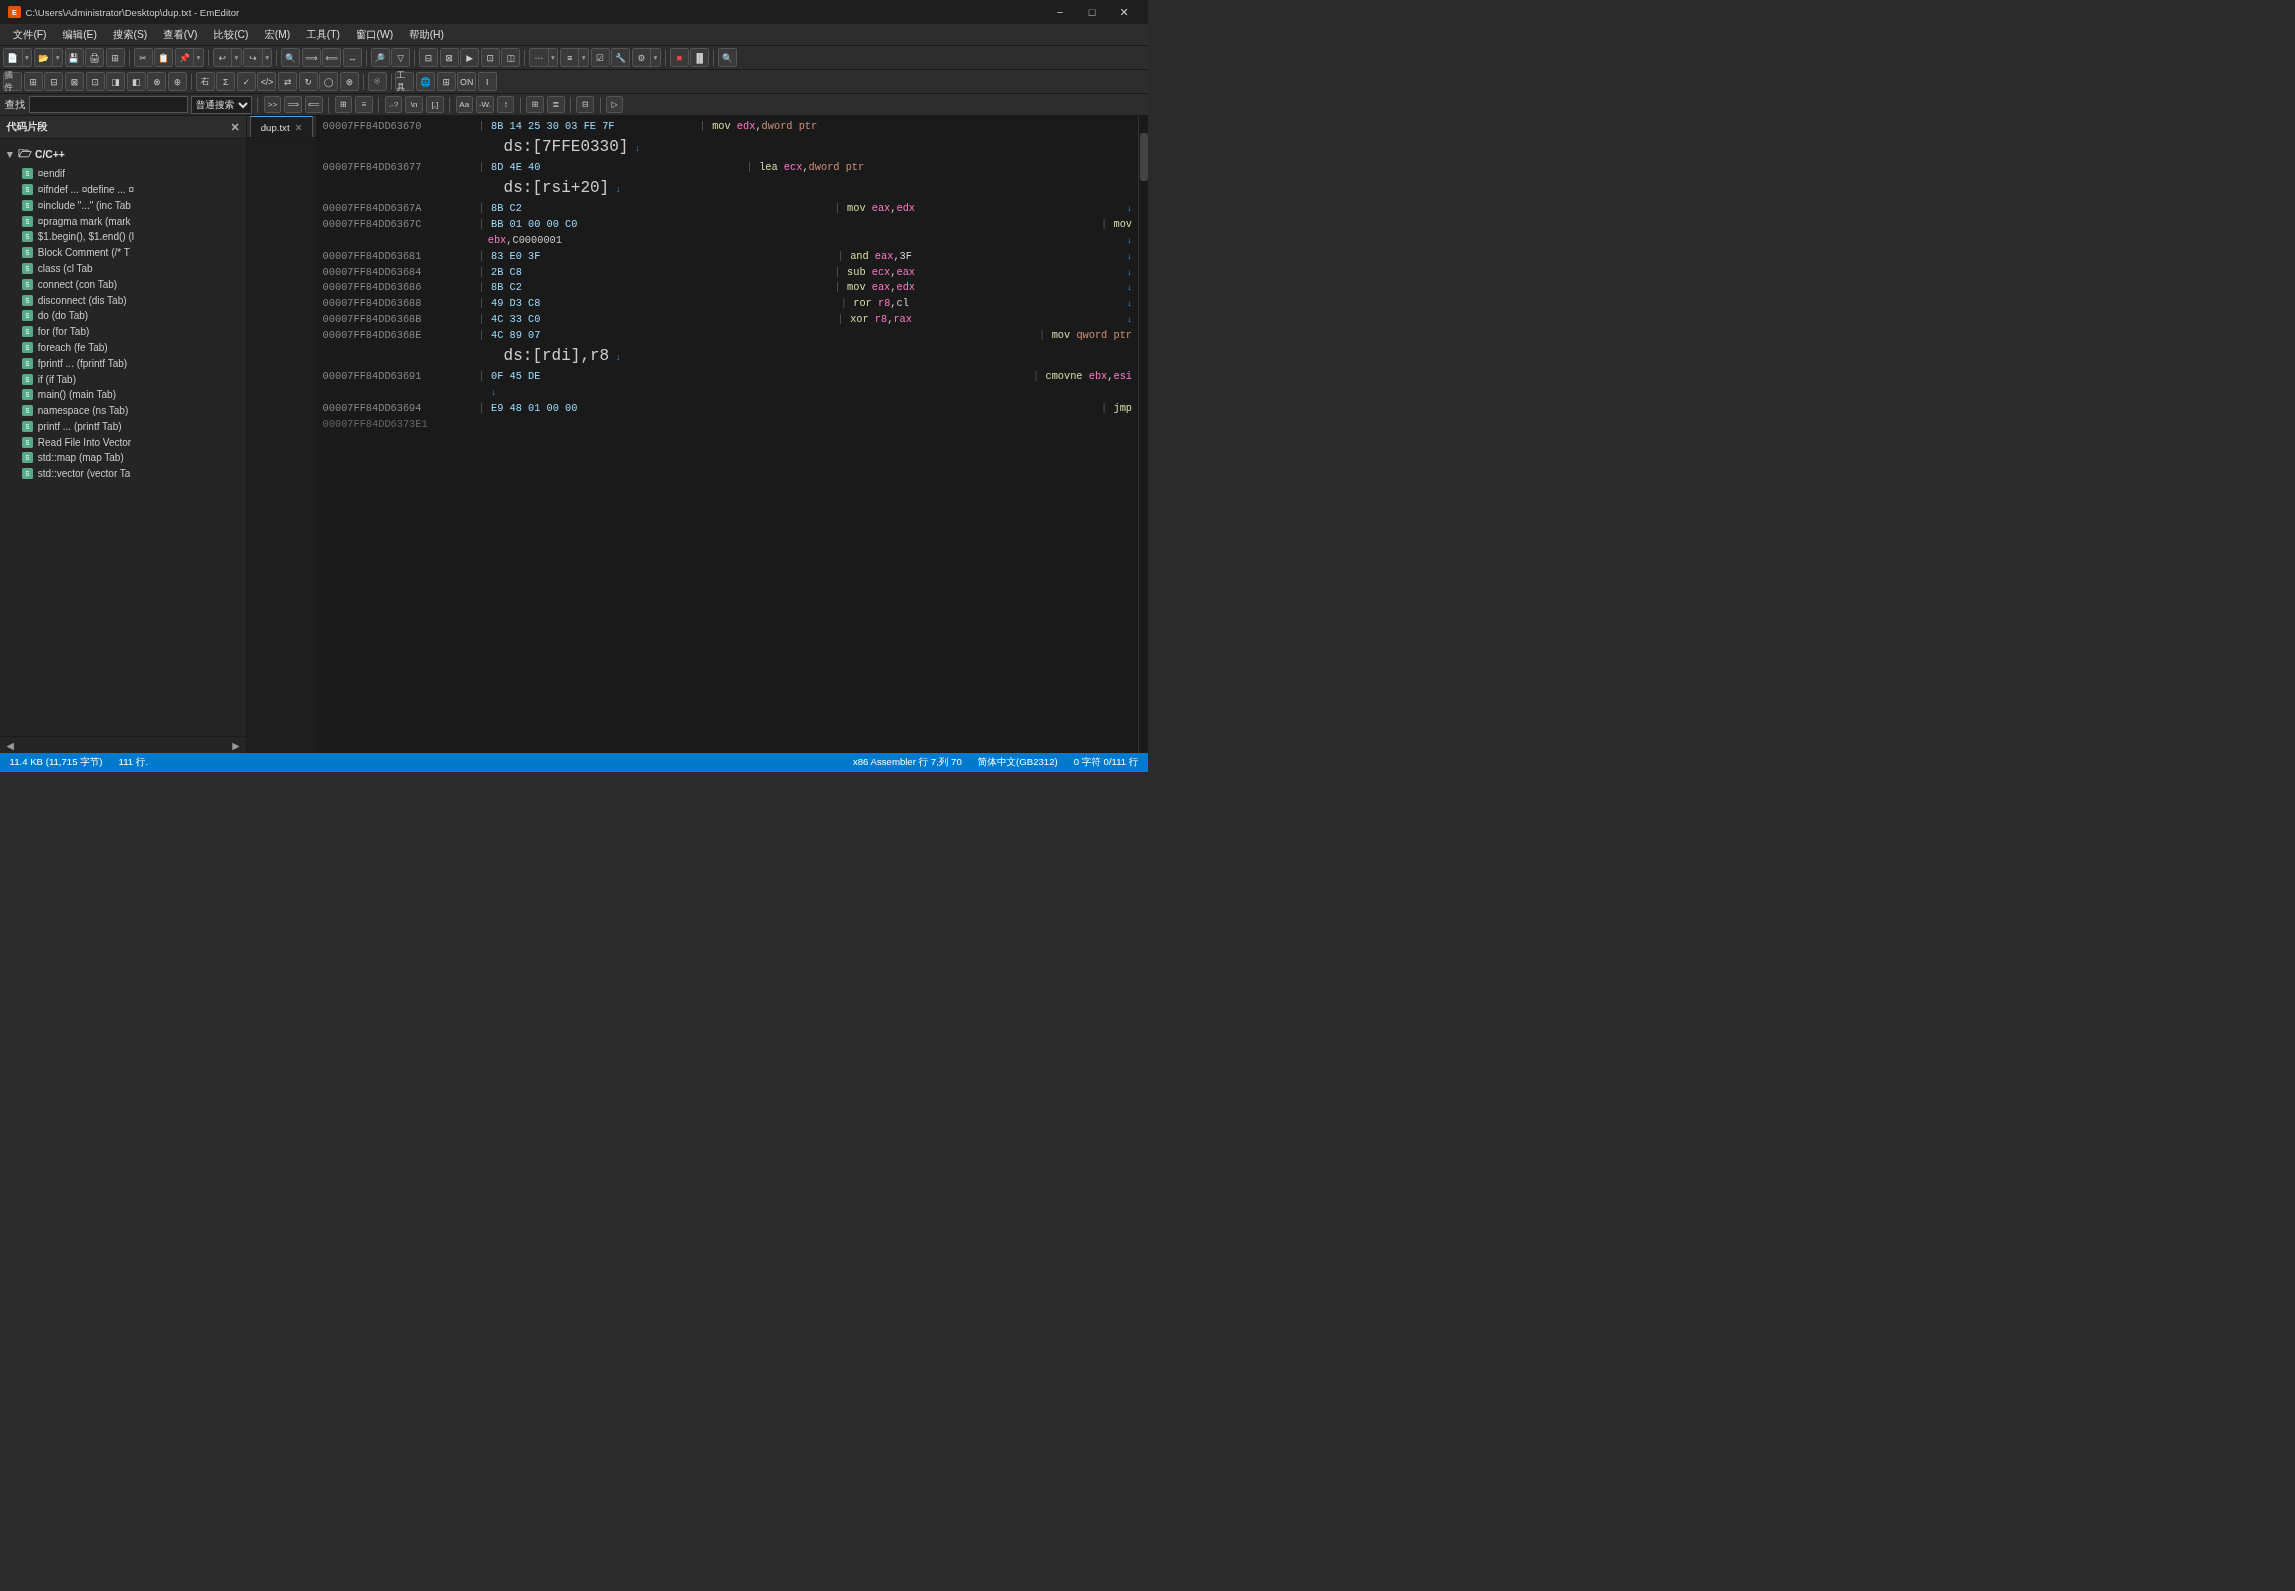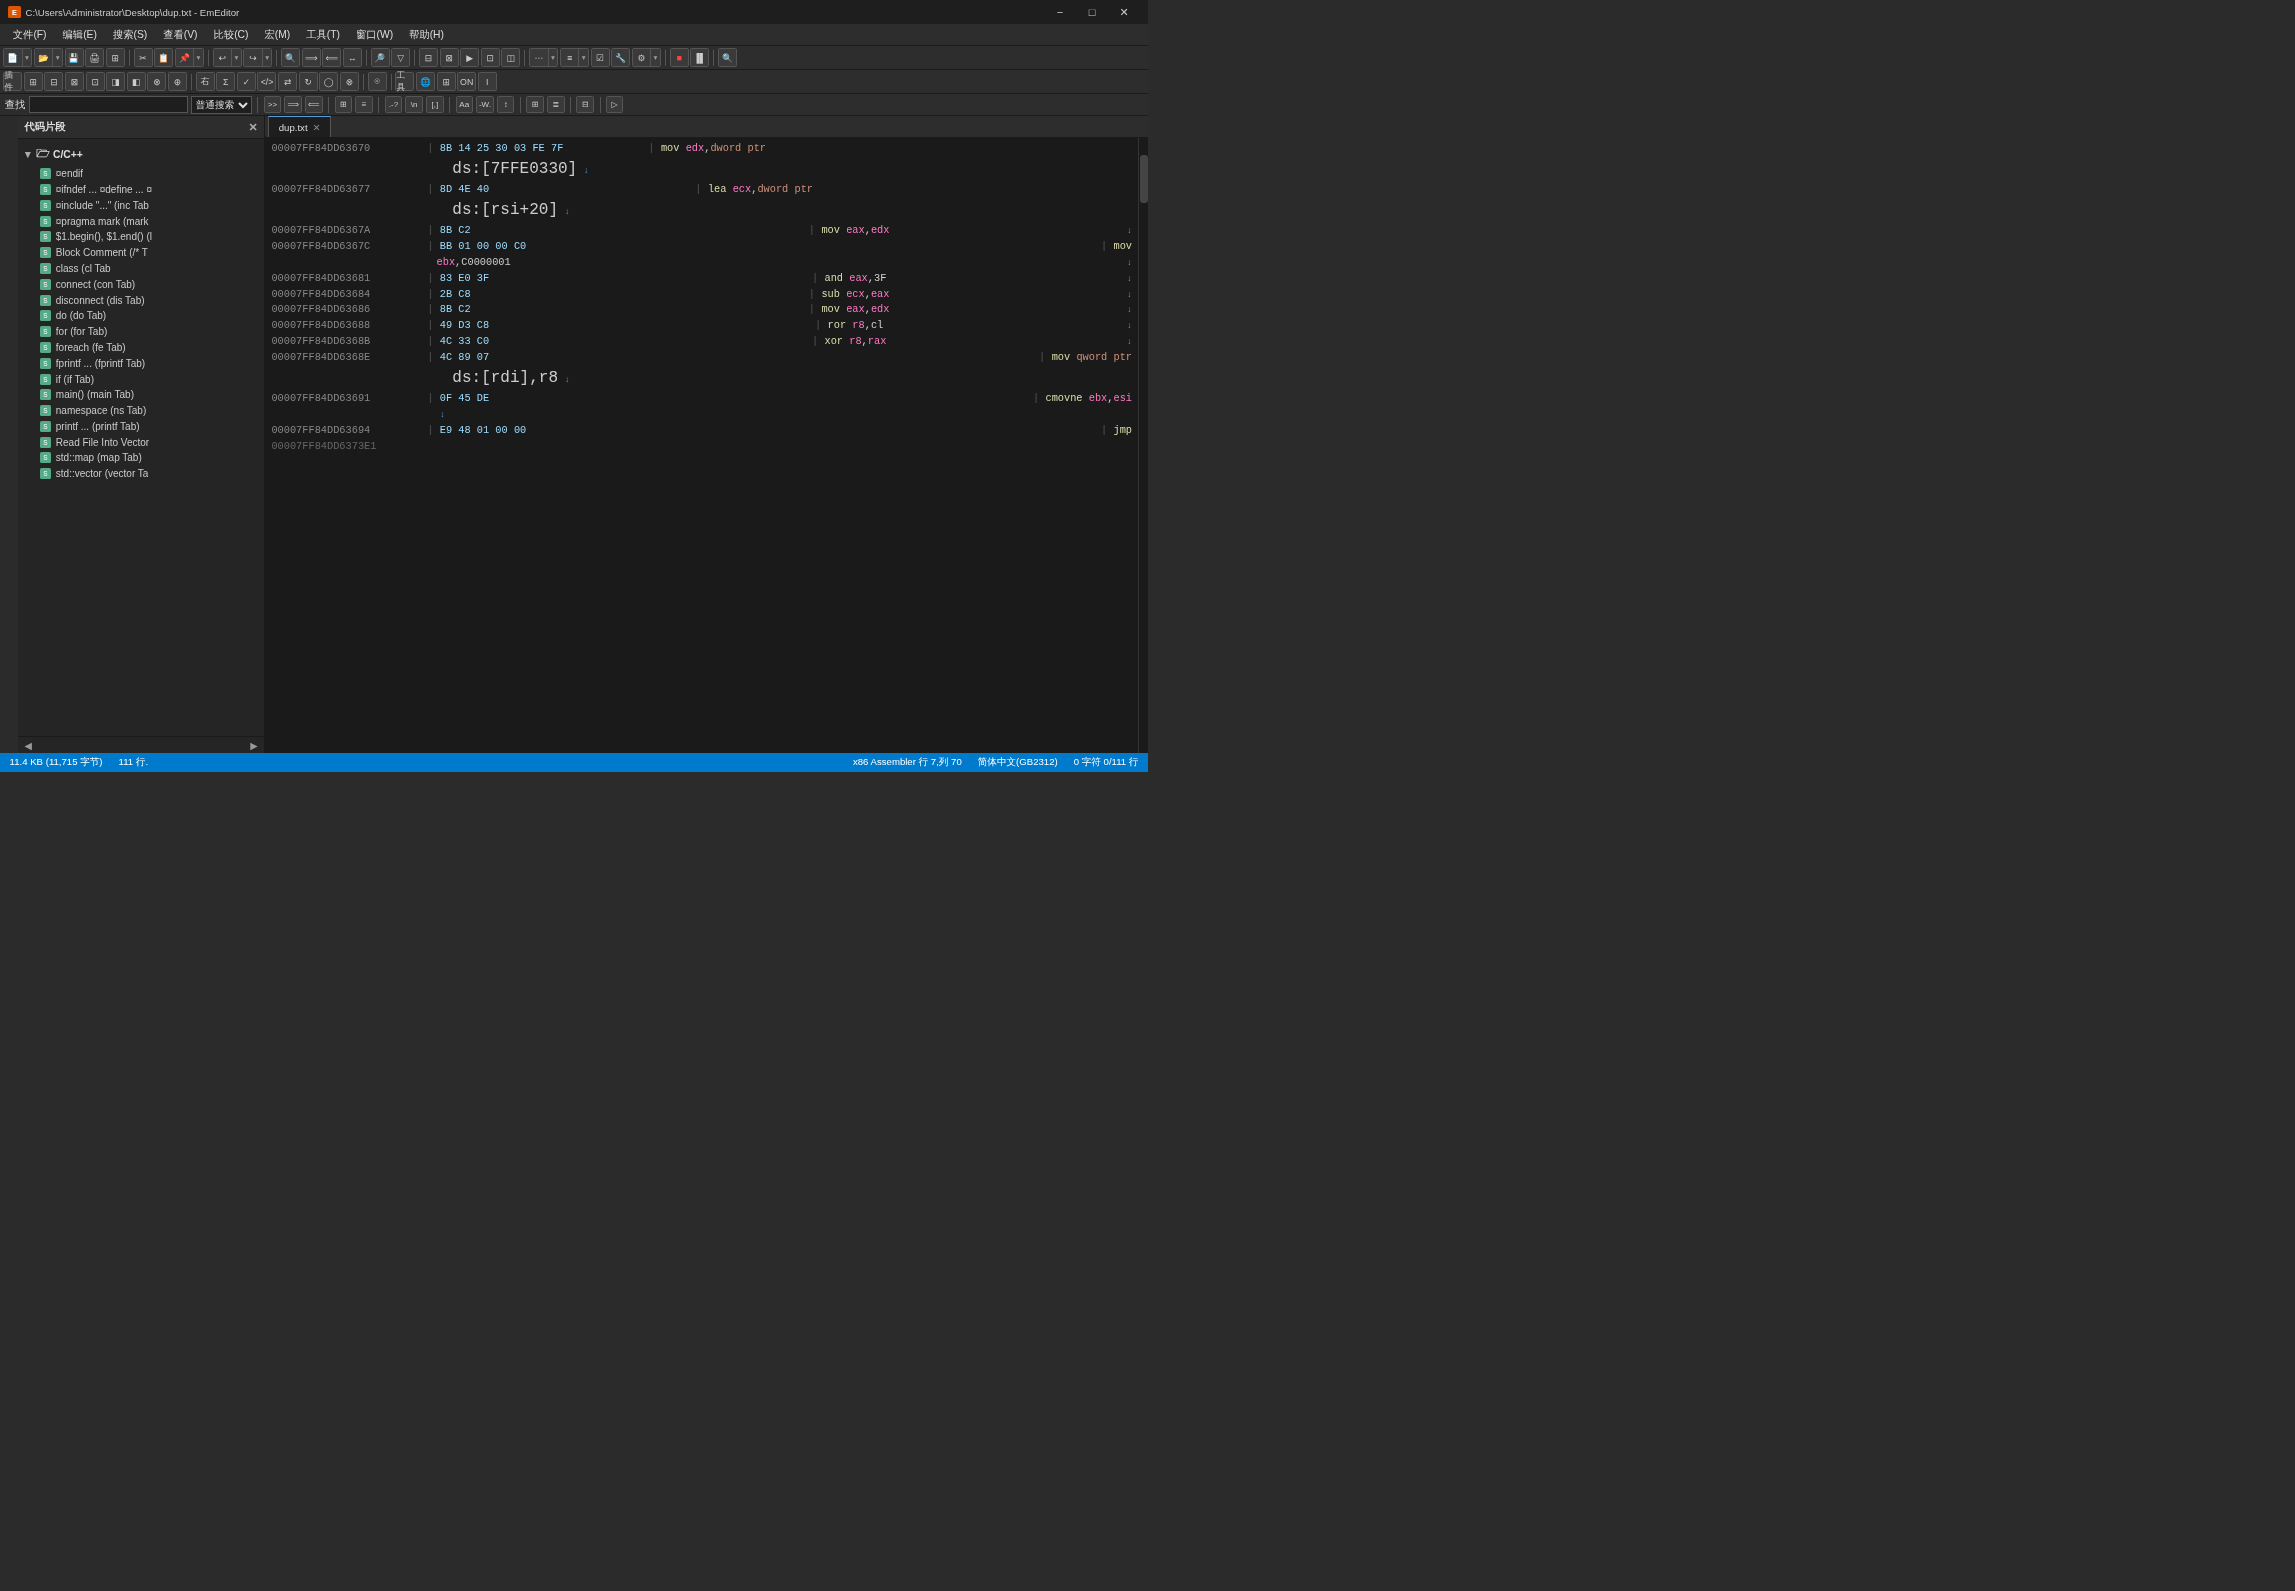--- a/index.html
+++ b/index.html
@@ -128,21 +128,20 @@
       border: 0.8px solid #555;
       border-radius: 1.6px;
       display: flex; align-items: center; justify-content: center;
       cursor: pointer; color: #ccc; font-size: 8px;
     }
 
     
     #main-area {
       display: flex;
       height: calc(796px - 24px - 22px - 24px - 24px - 24px - 22px - 19px);
-      margin-left: 18px;
     }
 
     
     #sidebar {
       width: 247px;
       min-width: 247px;
       background: #252525;
       border-right: 0.8px solid #1a1a1a;
       display: flex;
       flex-direction: column;
@@ -196,21 +195,21 @@
       background: #5a8; border-radius: 1.6px;
       display: flex; align-items: center; justify-content: center;
       font-size: 6.4px; color: white; flex-shrink: 0;
     }
     .tree-item-name { overflow: hidden; text-overflow: ellipsis; }
 
     
     #editor-area {
       flex: 1;
       display: flex;
-      flex-direction: column;
+      flex-direction: row;
       background: #1e1e1e;
       overflow: hidden;
     }
     #tab-bar {
       background: #2d2d2d;
       height: 22px;
       display: flex;
       align-items: flex-end;
       padding: 0 3.2px;
       border-bottom: 0.8px solid #1a1a1a;

